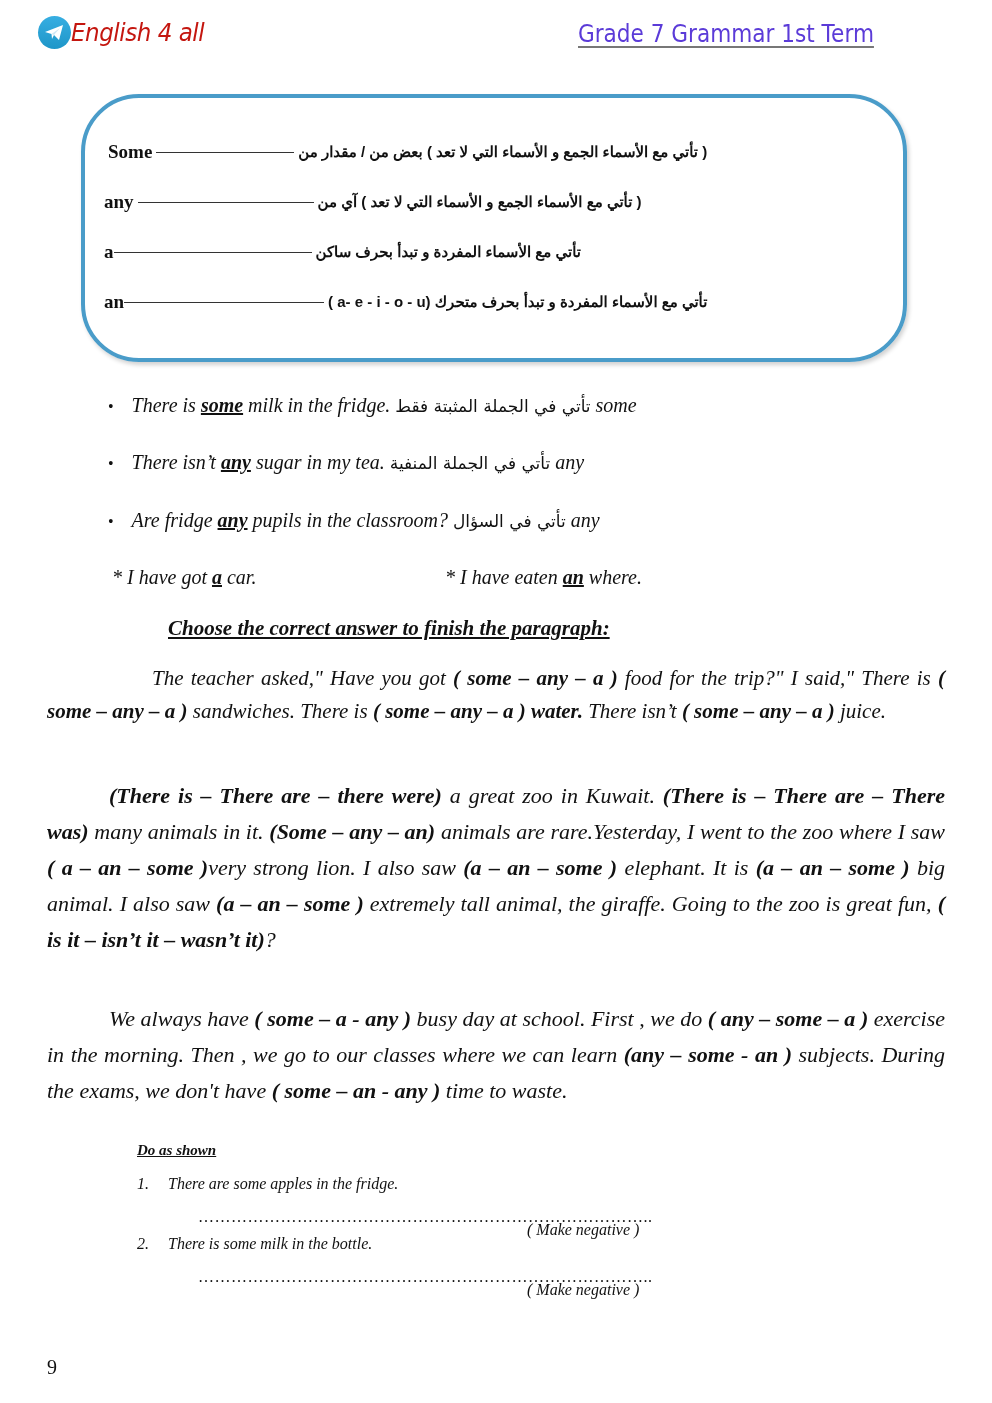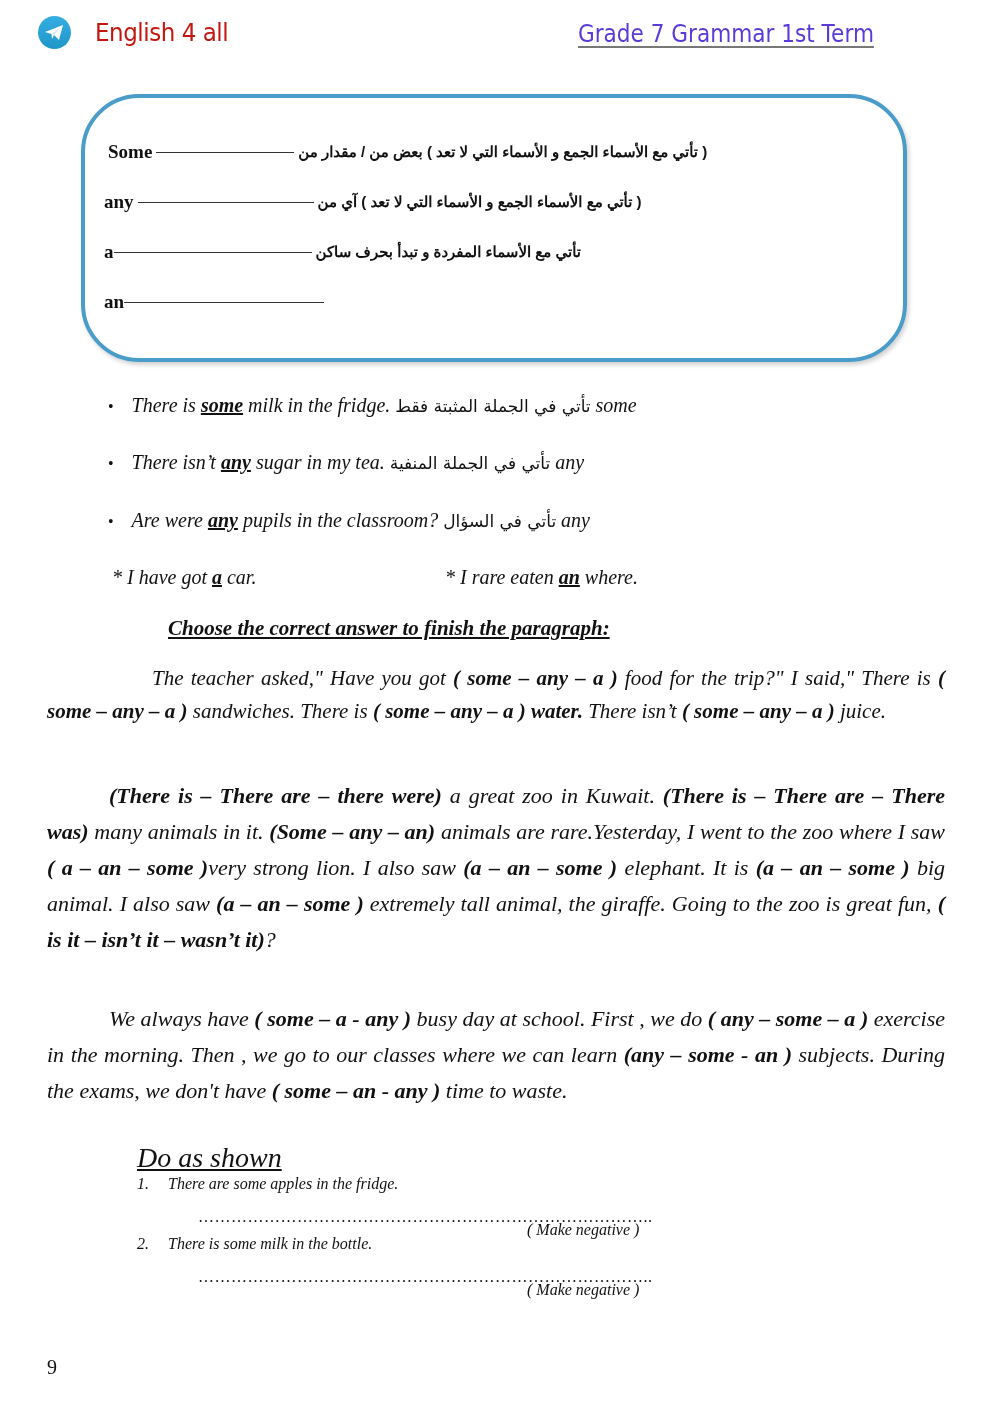--- a/index.html
+++ b/index.html
@@ -1,18 +1,18 @@
 <!DOCTYPE html>
 <html><head>
   <meta charset="utf-8">
   <style>
     html, body { margin: 0; padding: 0; background: #ffffff; }
     body { width: 992px; height: 1403px; position: relative; overflow: hidden; font-family: "Liberation Serif", serif; color: #111; }
 
-    .header-left { position: absolute; left: 38px; top: 16px; display: flex; align-items: center; gap: 24px; }
+    .header-left { position: absolute; left: 38px; top: 16px; display: flex; align-items: center; gap: 0; font-style: italic; }
     .tg-icon { width: 33px; height: 33px; border-radius: 50%; background: linear-gradient(180deg,#37aee2,#1e96c8); position: relative; display: inline-block; }
     .tg-icon svg { position: absolute; left: 6px; top: 8px; }
     .brand { font-family: "DejaVu Sans", sans-serif; color: #c4160f; font-size: 25px; letter-spacing: -0.5px; transform: scaleX(0.92); transform-origin: left center; }
     .header-right { position: absolute; left: 578px; top: 20px; font-family: "DejaVu Sans", sans-serif; color: #5b3bd8; font-size: 24px; text-decoration: underline; text-decoration-color: #777; text-underline-offset: 4px; transform: scaleX(0.9); transform-origin: left center; white-space: nowrap; }
 
     .rule-box { position: absolute; left: 81px; top: 94px; width: 826px; height: 268px; border: 4px solid #4a9cc9; border-radius: 58px; box-shadow: 2px 3px 4px rgba(0,0,0,0.18); box-sizing: border-box; }
     .rule-row { position: absolute; left: 104px; display: flex; align-items: center; font-family: "Liberation Sans", sans-serif; font-weight: bold; font-size: 15px; white-space: nowrap; }
     .rule-row .en { font-family: "Liberation Serif", serif; font-weight: bold; font-size: 19px; }
     .rule-row .line { height: 1px; background: #333; margin: 0 4px; }
     .rule-row .ar { direction: rtl; unicode-bidi: embed; }
@@ -23,21 +23,21 @@
     .bu { font-weight: bold; text-decoration: underline; }
 
     .example { position: absolute; font-style: italic; font-size: 20px; white-space: nowrap; }
     .instr { position: absolute; left: 168px; top: 616px; font-style: italic; font-weight: bold; font-size: 21px; text-decoration: underline; white-space: nowrap; }
 
     .para { position: absolute; left: 47px; width: 898px; font-style: italic; font-size: 21px; line-height: 33px; text-align: justify; }
     .para b { font-weight: bold; }
     .para.p2 { line-height: 36px; font-size: 22px; }
     .para .indent { display: inline-block; width: 62px; }
 
-    .do-title { position: absolute; left: 137px; top: 1142px; font-style: italic; font-weight: normal; font-size: 28px; text-decoration: underline; }
+    .do-title { position: absolute; left: 137px; top: 1142px; font-style: italic; font-weight: bold; font-size: 15px; text-decoration: underline; }
     .q { position: absolute; left: 137px; font-style: italic; font-size: 16px; white-space: nowrap; }
     .q .num { display: inline-block; width: 31px; }
     .q .hint { position: absolute; left: 390px; margin-top: 46px; }
     .dots { position: absolute; left: 198px; font-size: 16px; letter-spacing: 0.5px; white-space: nowrap; }
     .page-num { position: absolute; left: 47px; top: 1356px; font-size: 20px; }
   </style>
 </head>
 <body>
 
 <div class="header-left">
@@ -63,37 +63,38 @@
   <span class="ar">( تأتي مع الأسماء الجمع و الأسماء التي لا تعد ) آي من</span>
 </div>
 <div class="rule-row" style="top:241px;">
   <span class="en">a</span>
   <span class="line" style="width:198px;margin-left:0;"></span>
   <span class="ar">تأتي مع الأسماء المفردة و تبدأ بحرف ساكن</span>
 </div>
 <div class="rule-row" style="top:291px;">
   <span class="en">an</span>
   <span class="line" style="width:200px;margin-left:0;"></span>
+  <span class="ar">تأتي مع الأسماء المفردة و تبدأ بحرف متحرك (a- e - i - o - u )</span>
 </div>
 
 <div class="bullet" style="top:394px;">
   <span class="dot">•</span><span>There is </span><span class="bu">some</span><span> milk in the fridge. </span><span class="ar" dir="rtl">تأتي في الجملة المثبتة فقط</span><span> some</span>
 </div>
 <div class="bullet" style="top:451px;">
   <span class="dot">•</span><span>There isn’t </span><span class="bu">any</span><span> sugar in my tea. </span><span class="ar" dir="rtl">تأتي في الجملة المنفية</span><span> any</span>
 </div>
 <div class="bullet" style="top:509px;">
-  <span class="dot">•</span><span>Are were </span><span class="bu">any</span><span> pupils in the classroom? </span><span class="ar" dir="rtl">تأتي في السؤال</span><span>  any</span>
+  <span class="dot">•</span><span>Are fridge </span><span class="bu">any</span><span> pupils in the classroom? </span><span class="ar" dir="rtl">تأتي في السؤال</span><span>  any</span>
 </div>
 
 <div class="example" style="left:112px;top:566px;">
   <span>* I have got </span><span class="bu">a</span><span> car.</span>
 </div>
 <div class="example" style="left:445px;top:566px;">
-  <span>* I rare eaten </span><span class="bu">an</span><span> where.</span>
+  <span>* I have eaten </span><span class="bu">an</span><span> where.</span>
 </div>
 
 <div class="instr">Choose the correct answer to finish the paragraph:</div>
 
 <div class="para" style="top:662px;"><span class="indent" style="width:105px;"></span><span id="p1"><span>The teacher asked," Have you got </span><b>( some – any – a )</b><span> food for the trip?" I said," There is </span><b>( some – any – a )</b><span> sandwiches. There is </span><b>( some – any – a ) water.</b><span> There isn’t </span><b>( some – any – a )</b><span> juice.</span></span></div>
 <div class="para p2" style="top:778px;"><span class="indent"></span><span id="p2"><b>(There is – There are – there were)</b><span> a great zoo in Kuwait. </span><b>(There is – There are – There was)</b><span> many animals in it. </span><b>(Some – any – an)</b><span> animals are rare.Yesterday, I went to the zoo where I saw </span><b>( a – an – some )</b><span>very strong lion. I also saw </span><b>(a – an – some )</b><span> elephant. It is </span><b>(a – an – some )</b><span> big animal. I also saw </span><b>(a – an – some )</b><span> extremely tall animal, the giraffe.  Going to the zoo is great fun, </span><b>( is it – isn’t it – wasn’t it)</b><span>?</span></span></div>
 <div class="para p2" style="top:1001px;"><span class="indent"></span><span id="p3"><span>We always have </span><b>( some – a  - any )</b><span> busy day at school. First , we do  </span><b>( any – some – a )</b><span> exercise in the morning. Then , we go to our classes where we can learn  </span><b>(any – some - an )</b><span> subjects. During the exams, we don't have  </span><b>( some – an  - any )</b><span> time to waste.</span></span></div>
 
 <div class="do-title">Do as shown</div>
 <div class="q" style="top:1175px;">

